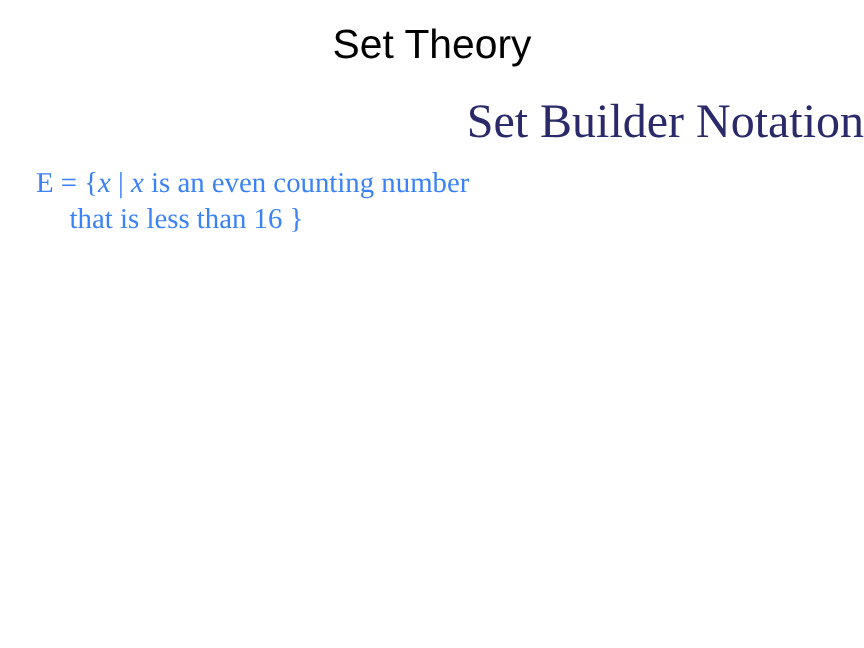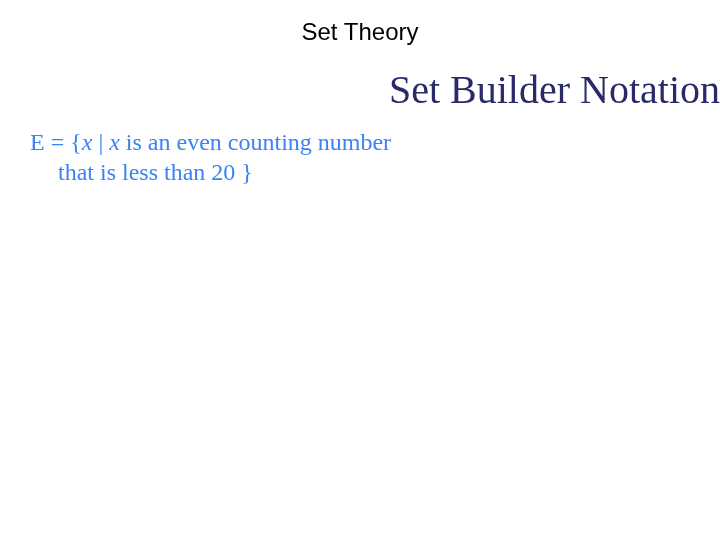--- a/index.html
+++ b/index.html
@@ -8,21 +8,21 @@
       width: 720px;
       height: 540px;
       background: #ffffff;
       font-family: "Times New Roman", Times, serif;
       color: #000000;
     }
     .title-block {
       text-align: center;
       padding-top: 18px;
       font-family: Arial, Helvetica, sans-serif;
-      font-size: 24px;
+      font-size: 34px;
       line-height: 1.15;
       color: #000000;
     }
     .subtitle {
       text-align: right;
       font-family: "Times New Roman", Times, serif;
       font-size: 40px;
       color: #2a2a6a;
       margin-top: 20px;
     }
@@ -43,14 +43,14 @@
 <body>
 
 <div class="title-block">
   <div>Set Theory</div>
 </div>
 
 <div class="subtitle">Set Builder Notation</div>
 
 <div class="body-text">
   <span>E = {</span><span class="ital">x</span><span> | </span><span class="ital">x</span><span> is an even counting number</span>
-  <span class="indent">that is less than 20 }</span>
+  <span class="indent">that is less than 16 }</span>
 </div>
 
 </body></html>

